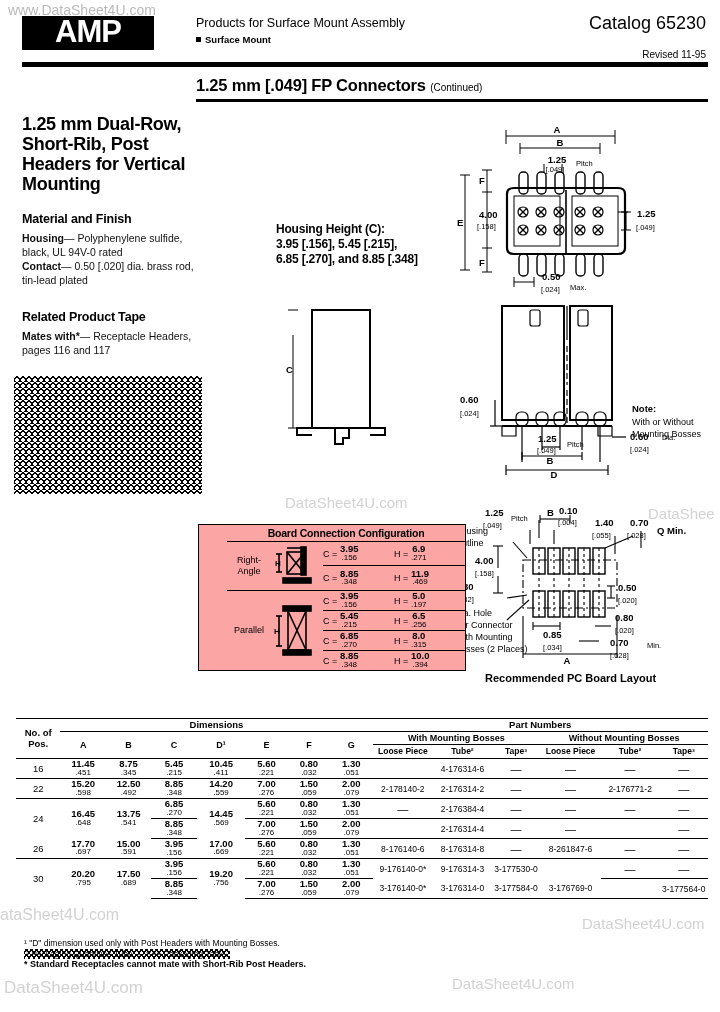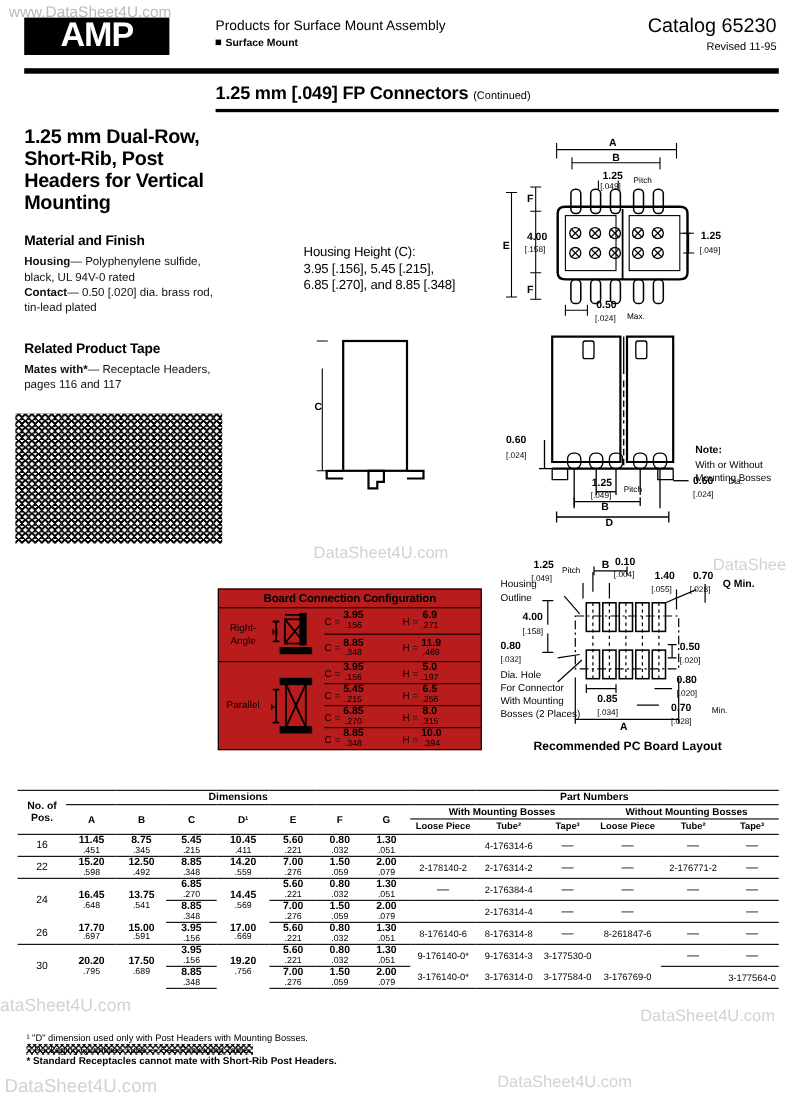--- a/index.html
+++ b/index.html
@@ -39,21 +39,21 @@
     letter-spacing:-1px;
     overflow:hidden;
   }
   .logo span{position:relative;top:-1px;}
   .hdr-mid{position:absolute;left:196px;top:16px;}
   .hdr-mid .t1{font-size:12.5px;line-height:15px;}
   .hdr-mid .t2{font-size:9.5px;font-weight:bold;line-height:14px;margin-top:2px;}
   .hdr-mid .sq{display:inline-block;width:5px;height:5px;background:#000;margin-right:4px;position:relative;top:-1px;}
   .hdr-right{position:absolute;right:14px;top:16px;text-align:right;}
   .hdr-right .t1{font-size:18px;line-height:15px;}
-  .hdr-right .t2{font-size:10px;line-height:15px;margin-top:4px;}
+  .hdr-right .t2{font-size:10px;line-height:15px;margin-top:16px;}
 
   .rule-top{position:absolute;left:22px;top:62px;width:686px;height:5px;background:#000;}
 
   .title-bar{position:absolute;left:196px;top:76px;width:512px;}
   .title-bar .ttl{font-size:16.5px;font-weight:bold;letter-spacing:-0.2px;}
   .title-bar .ttl .cont{font-size:10px;font-weight:normal;letter-spacing:0;}
   .rule-title{position:absolute;left:196px;top:99px;width:512px;height:3px;background:#000;}
 
   
   .lead{position:absolute;left:22px;top:114px;width:180px;
@@ -73,24 +73,24 @@
     overflow:hidden;
   }
   .noise .nz-txt{
     position:absolute;left:5px;top:5px;width:180px;
     font-size:10.5px;font-weight:bold;line-height:17px;
     color:#000;mix-blend-mode:difference;filter:contrast(2);
   }
   .noise .nz-txt .sm{font-size:9.5px;font-weight:normal;}
 
   
-  .hh{position:absolute;left:276px;top:222px;font-size:12px;font-weight:normal;line-height:15px;letter-spacing:-0.2px;}
+  .hh{position:absolute;left:276px;top:222px;font-size:12px;font-weight:bold;line-height:15px;letter-spacing:-0.2px;}
 
   
-  .bcc{position:absolute;left:198px;top:535px;width:238px;border:1.5px solid #000;background:#b91c1c;}
+  .bcc{position:absolute;left:198px;top:524px;width:238px;border:1.5px solid #000;background:#fca5a5;padding-left:28px;}
   .bcc .cap{font-size:10.5px;font-weight:bold;text-align:center;padding:2px 0 2px;border-bottom:1.5px solid #000;letter-spacing:-0.2px;}
   .bcc table{border-collapse:collapse;width:100%;font-size:9px;}
   .bcc td{padding:0;vertical-align:middle;}
   .bcc .lbl{width:44px;text-align:center;font-size:9px;line-height:11px;}
   .bcc .dwg{width:52px;text-align:center;}
   .bcc .valcell{border-bottom:1px solid #000;height:19px;}
   .bcc .valcell.last{border-bottom:none;}
   .bcc .rowdiv{border-top:1.5px solid #000;}
   .vv{display:inline-block;text-align:left;}
   .vv .k{display:inline-block;width:17px;font-size:9px;vertical-align:middle;}

